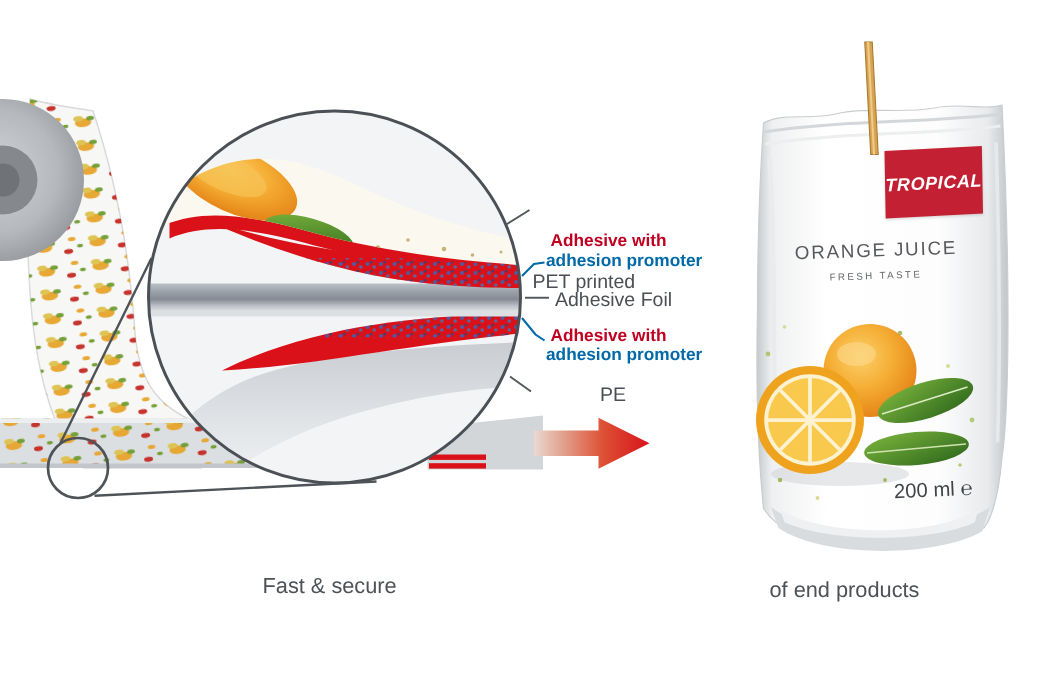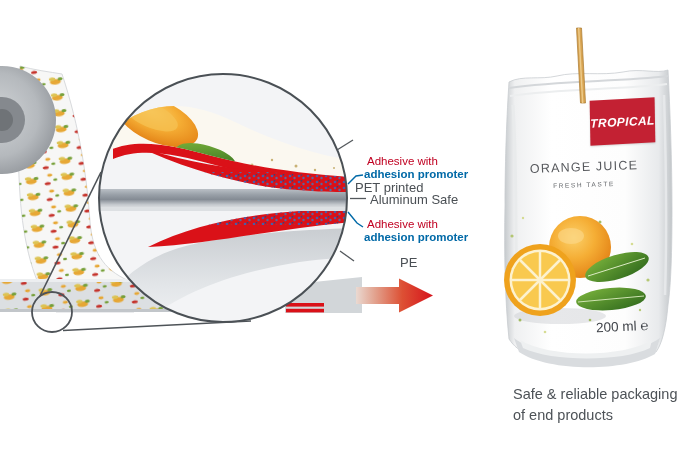--- a/index.html
+++ b/index.html
@@ -3,21 +3,21 @@
 <meta charset="utf-8">
 <style>
   html,body{margin:0;padding:0;}
   body{
     width:700px;height:462px;position:relative;background:#ffffff;overflow:hidden;
     font-family:"Liberation Sans","DejaVu Sans",sans-serif;
   }
   #scene{position:absolute;left:0;top:0;}
   .label{position:absolute;white-space:nowrap;}
   .layer-label{font-size:13px;color:var(--label-gray);}
-  .adh-red{font-size:11.5px;font-weight:normal;color:var(--label-red);}
+  .adh-red{font-size:11.5px;font-weight:bold;color:var(--label-red);}
   .adh-blue{font-size:11.5px;font-weight:bold;color:var(--label-blue);text-align:right;}
   .caption{position:absolute;font-size:14.5px;line-height:21px;color:var(--caption-gray);}
   .brand-tag{
     position:absolute;left:590px;top:99px;width:65px;height:45px;
     background:var(--tag-red);transform:rotate(-3deg) skewX(-2deg);
     display:flex;align-items:center;justify-content:center;
     color:#ffffff;font-style:italic;font-weight:bold;font-size:12px;letter-spacing:0.4px;
     box-shadow:0 1px 2px rgba(0,0,0,0.15);
   }
   .product-name{
@@ -221,29 +221,29 @@
     <g>
       <polygon points="576.5,28 581.5,28 585.5,103 580.5,103" fill="#d8a452" stroke="#a9782e" stroke-width="0.7"></polygon>
       <line x1="578.7" y1="28" x2="582.7" y2="103" stroke="#edcb8a" stroke-width="1.4"></line>
     </g>
   </g>
 </svg>
 
 <div class="label layer-label" style="left:355px;top:132px;margin-top:48px;">PET printed</div>
 <div class="label adh-red" style="left:367px;top:155px;">Adhesive with</div>
 <div class="label adh-blue" style="left:364px;top:168px;">adhesion promoter</div>
-<div class="label layer-label" style="left:370px;top:192px;">Aluminum Safe</div>
+<div class="label layer-label" style="left:370px;top:192px;">Adhesive Foil</div>
 <div class="label adh-red" style="left:367px;top:218px;">Adhesive with</div>
 <div class="label adh-blue" style="left:364px;top:231px;">adhesion promoter</div>
 <div class="label layer-label" style="left:356px;top:255px;margin-left:44px;">PE</div>
 
 <div class="caption" style="left:175px;top:381px;">
+  <div>Fast &amp; secure</div>
 </div>
 <div class="caption" style="left:513px;top:384px;">
-  <div>Safe &amp; reliable packaging</div>
   <div>of end products</div>
 </div>
 
 <div class="brand-tag">
   <span>TROPICAL</span>
 </div>
 <div class="product-name">ORANGE JUICE</div>
 <div class="tagline">FRESH TASTE</div>
 <div class="volume">200 ml ℮</div>
 

